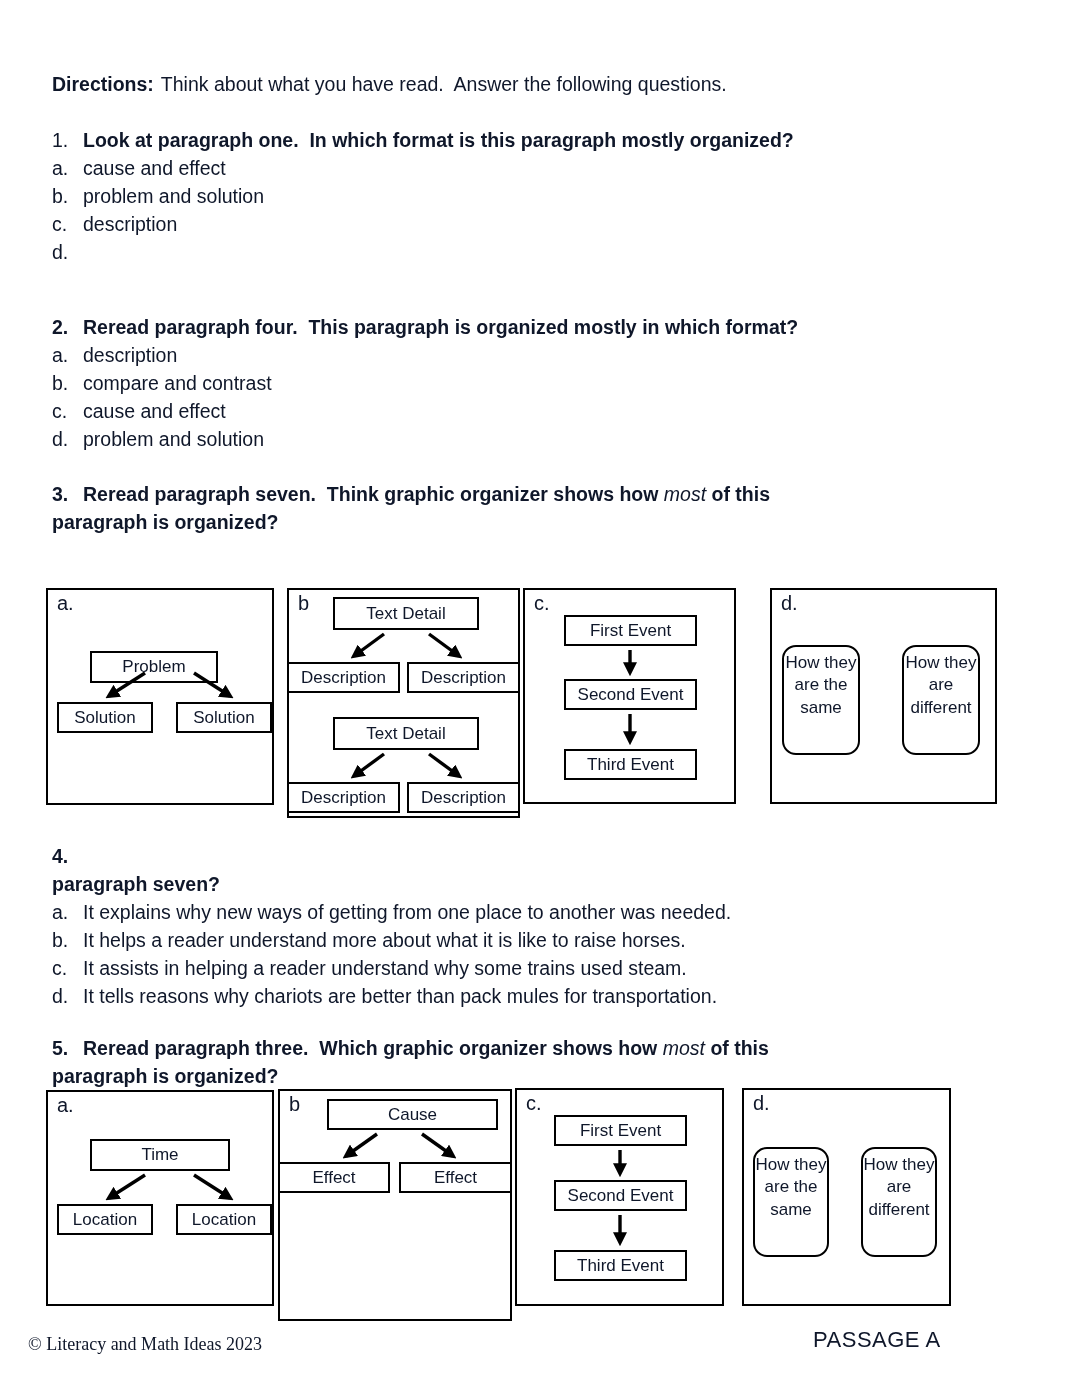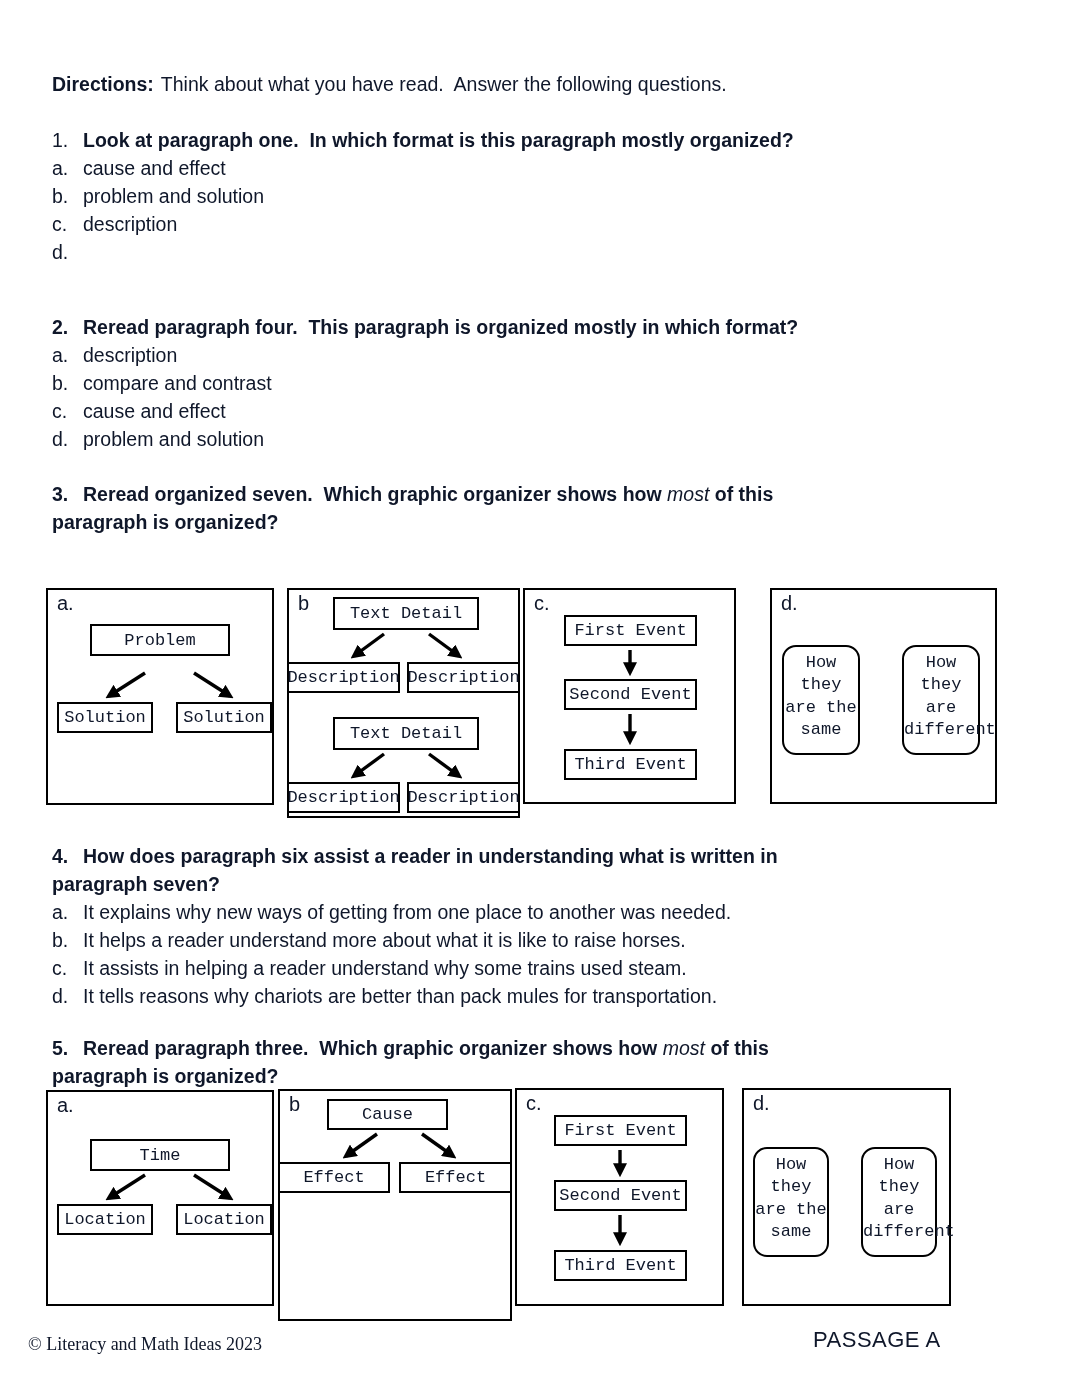--- a/index.html
+++ b/index.html
@@ -8,21 +8,21 @@
   .tblock{position:absolute;left:52px;width:975px;}
   .trow{display:flex;line-height:28px;font-size:19.5px;white-space:pre-wrap;}
   .num{flex:none;width:31px;}
   .b{font-weight:bold;}
   .bi{font-weight:normal;font-style:italic;}
   .dirgap{margin-left:7px;}
   
   .gbox{position:absolute;border:2px solid #000;background:#fff;}
   .glabel{position:absolute;top:2px;left:9px;font-size:20px;font-family:"Liberation Sans",sans-serif;}
   .node{position:absolute;border:2px solid #000;background:#fff;box-sizing:border-box;
-        font-family:Liberation Mono, monospace;font-size:17px;text-align:center;}
+        font-family:Liberation Sans, sans-serif;font-size:17px;text-align:center;}
   .node.single{display:flex;align-items:center;justify-content:center;}
   .node.col{padding-top:5px;line-height:1.32;border-radius:14px;}
   svg.arr{position:absolute;top:0;left:0;}
   svg.arr line{stroke:#000;stroke-width:3.4;}
   .footer-copy{position:absolute;left:28px;top:1334px;font-family:"Liberation Serif",serif;font-size:18px;}
   .footer-passage{position:absolute;left:813px;top:1327px;font-size:22px;letter-spacing:0.5px;}
 </style>
 </head>
 <body>
 
@@ -52,28 +52,28 @@
     </div>
     <div class="trow"><span class="num">a.</span><span>description</span></div>
     <div class="trow"><span class="num">b.</span><span>compare and contrast</span></div>
     <div class="trow"><span class="num">c.</span><span>cause and effect</span></div>
     <div class="trow"><span class="num">d.</span><span>problem and solution</span></div>
   </div>
 
   <div class="tblock" style="top:480px">
     <div class="trow">
       <span class="num b">3.</span>
-      <span class="b"><span>Reread organized seven.  Which graphic organizer shows how </span><span class="bi">most</span><span> of this</span></span>
+      <span class="b"><span>Reread paragraph seven.  Think graphic organizer shows how </span><span class="bi">most</span><span> of this</span></span>
     </div>
     <div class="trow b">paragraph is organized?</div>
   </div>
 
   <div class="gbox" style="left:46px;top:588px;width:224px;height:213px">
     <span class="glabel">a.</span>
-    <div class="node single" style="left:42px;top:34px;width:140px;height:32px">Problem</div>
+    <div class="node single" style="left:42px;top:61px;width:128px;height:32px">Problem</div>
     <div class="node single" style="left:9px;top:112px;width:96px;height:31px">Solution</div>
     <div class="node single" style="left:128px;top:112px;width:96px;height:31px">Solution</div>
     <svg class="arr" width="224" height="213">
       <defs>
           <marker id="aq3a" viewBox="0 0 10 10" refX="7" refY="5" markerWidth="14" markerHeight="14" markerUnits="userSpaceOnUse" orient="auto">
             <path d="M0,0 L10,5 L0,10 Z"></path>
           </marker>
         </defs>
       <line x1="97" y1="83" x2="61" y2="106" marker-end="url(#aq3a)"></line>
       <line x1="146" y1="83" x2="182" y2="106" marker-end="url(#aq3a)"></line>
@@ -119,21 +119,20 @@
 
   <div class="gbox" style="left:770px;top:588px;width:223px;height:212px">
     <span class="glabel">d.</span>
     <div class="node col" style="left:10px;top:55px;width:78px;height:110px">How they are the same</div>
     <div class="node col" style="left:130px;top:55px;width:78px;height:110px">How they are different</div>
   </div>
 
   <div class="tblock" style="top:842px">
     <div class="trow">
       <span class="num b">4.</span>
-      <span class="b">How does paragraph six assist a reader in understanding what is written in</span>
     </div>
     <div class="trow b">paragraph seven?</div>
     <div class="trow"><span class="num">a.</span><span>It explains why new ways of getting from one place to another was needed.</span></div>
     <div class="trow"><span class="num">b.</span><span>It helps a reader understand more about what it is like to raise horses.</span></div>
     <div class="trow"><span class="num">c.</span><span>It assists in helping a reader understand why some trains used steam.</span></div>
     <div class="trow"><span class="num">d.</span><span>It tells reasons why chariots are better than pack mules for transportation.</span></div>
   </div>
 
   <div class="tblock" style="top:1034px">
     <div class="trow">
@@ -154,21 +153,21 @@
             <path d="M0,0 L10,5 L0,10 Z"></path>
           </marker>
         </defs>
       <line x1="97" y1="83" x2="61" y2="106" marker-end="url(#aq5a)"></line>
       <line x1="146" y1="83" x2="182" y2="106" marker-end="url(#aq5a)"></line>
     </svg>
   </div>
 
   <div class="gbox" style="left:278px;top:1089px;width:230px;height:228px">
     <span class="glabel">b</span>
-    <div class="node single" style="left:47px;top:8px;width:121px;height:31px">Cause</div>
+    <div class="node single" style="left:47px;top:8px;width:171px;height:31px">Cause</div>
     <div class="node single" style="left:-2px;top:71px;width:112px;height:31px">Effect</div>
     <div class="node single" style="left:119px;top:71px;width:113px;height:31px">Effect</div>
     <svg class="arr" width="230" height="228">
       <defs>
           <marker id="aq5b" viewBox="0 0 10 10" refX="7" refY="5" markerWidth="14" markerHeight="14" markerUnits="userSpaceOnUse" orient="auto">
             <path d="M0,0 L10,5 L0,10 Z"></path>
           </marker>
         </defs>
       <line x1="97" y1="43" x2="66" y2="65" marker-end="url(#aq5b)"></line>
       <line x1="142" y1="43" x2="173" y2="65" marker-end="url(#aq5b)"></line>

